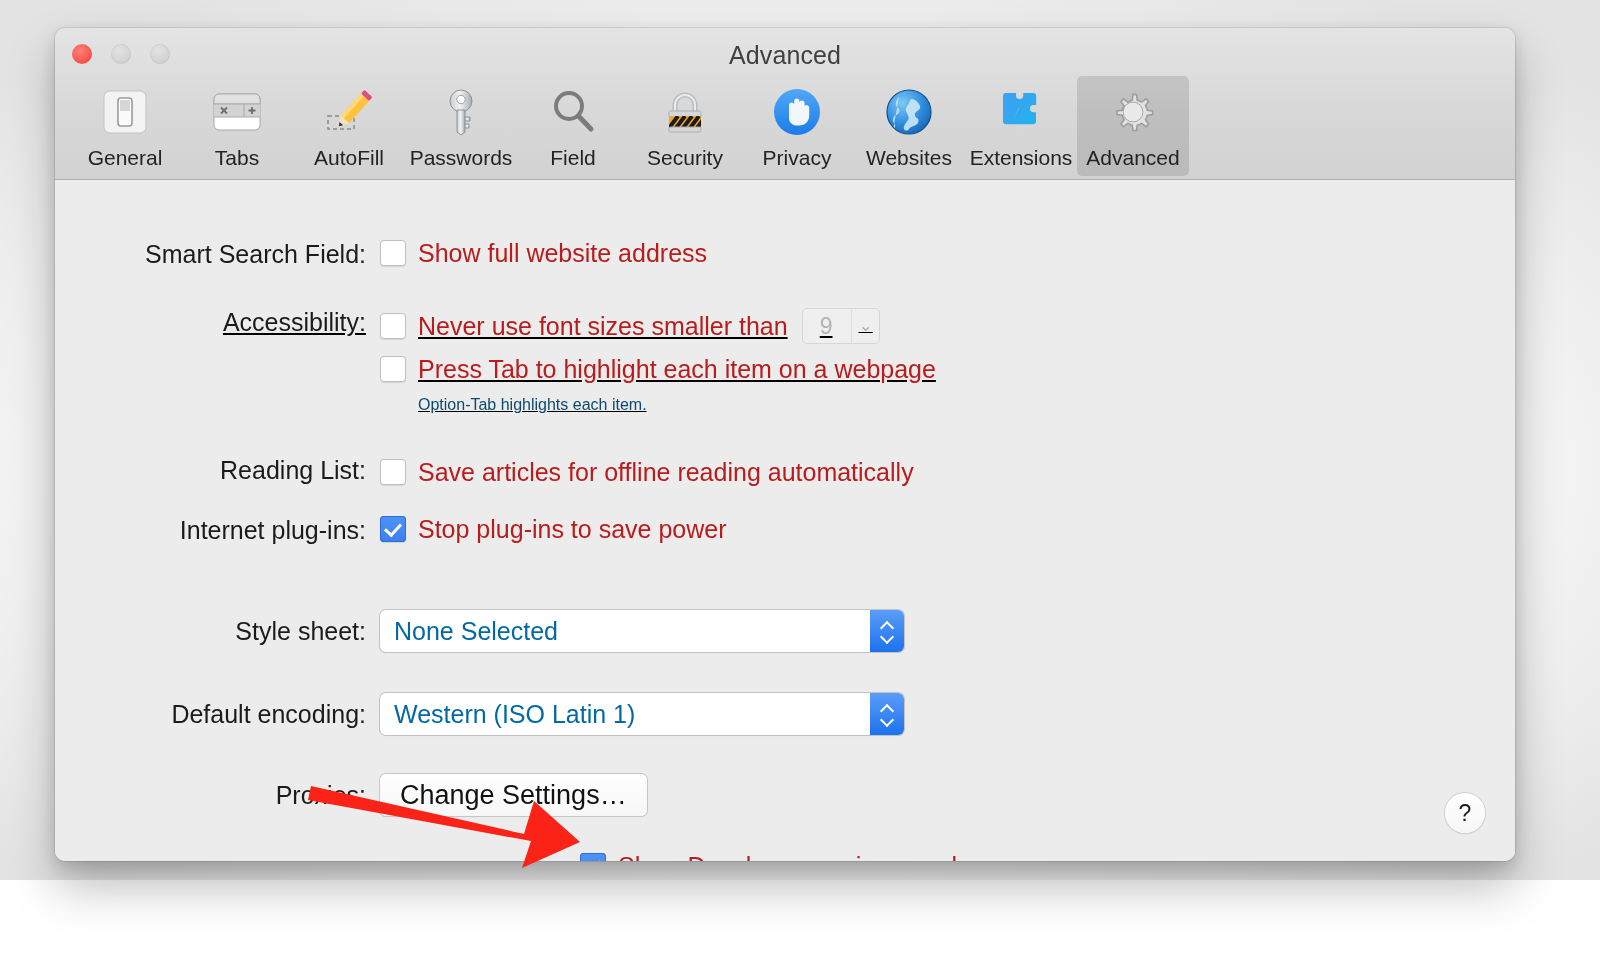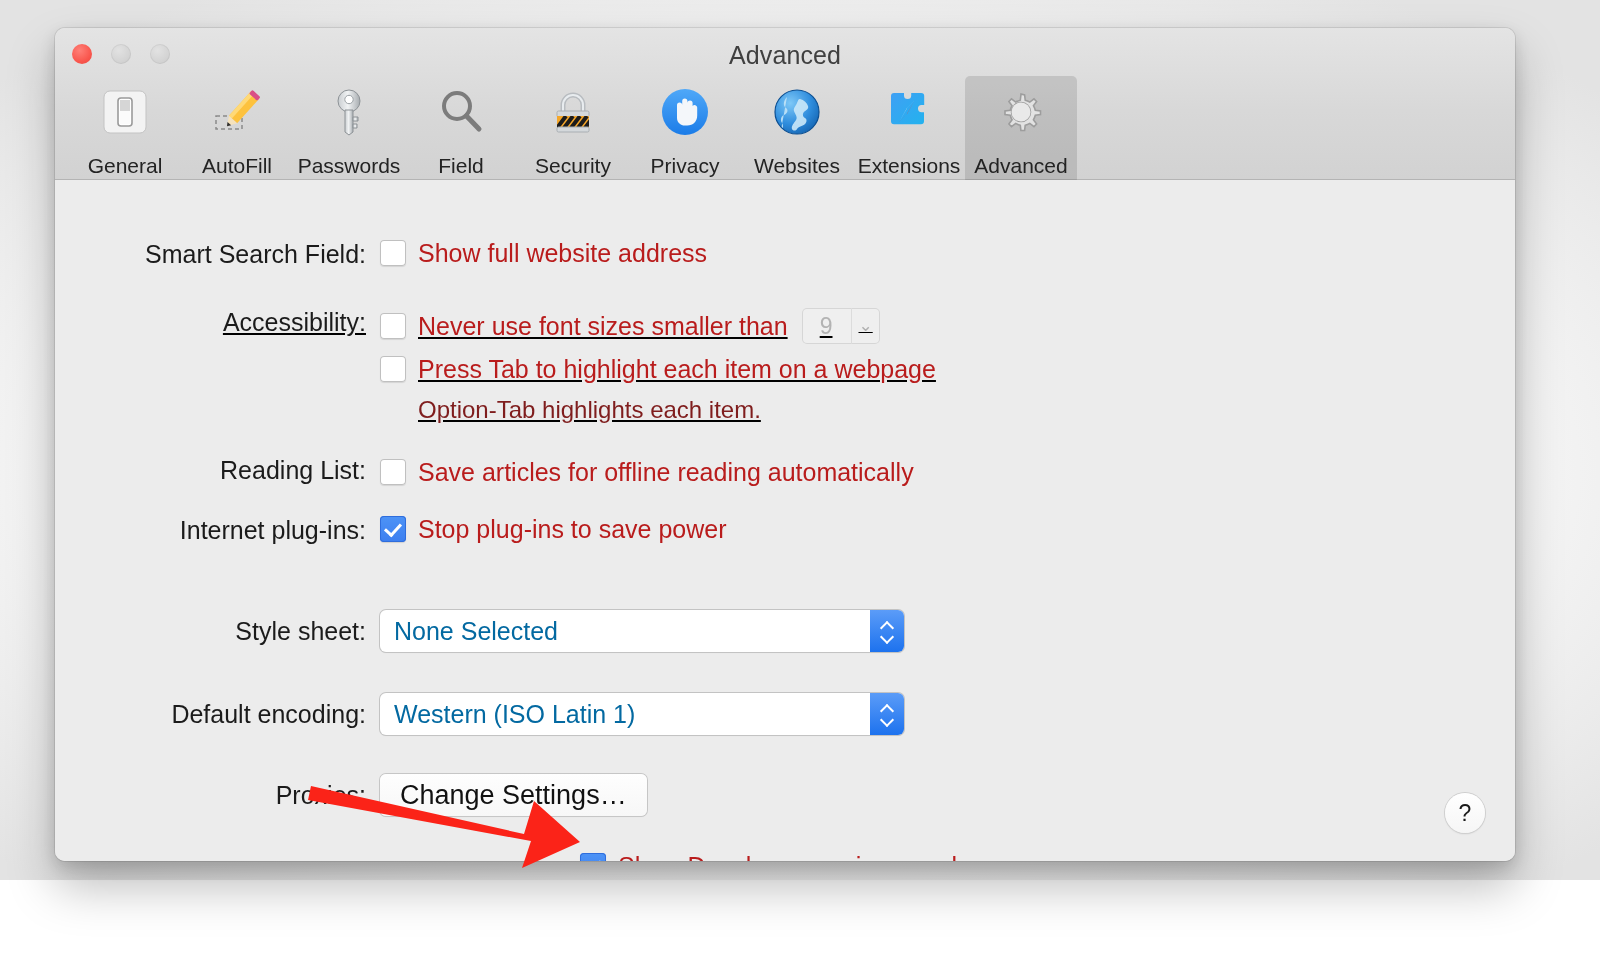--- a/index.html
+++ b/index.html
@@ -47,21 +47,20 @@
   #toolbar {
     position: absolute; left: 14px; top: 48px; right: 14px;
     display: flex; align-items: flex-end;
   }
   .titem {
     width: 112px;
     padding: 6px 0 6px;
     display: flex; flex-direction: column; align-items: center;
     border-radius: 5px;
     cursor: default;
-    gap: 8px;
   }
   .titem.active { background: rgba(0,0,0,0.115); }
   .ticon { height: 60px; width: 60px; display: flex; align-items: center; justify-content: center; }
   .tlabel { margin-top: 4px; font-size: 21px; color: #232323; white-space: nowrap; }
 
   
   #content { position: absolute; left: 0; right: 0; top: 152px; bottom: 0; background: #ececec; }
 
   .row { position: absolute; display: flex; align-items: flex-start; }
   .lbl { font-size: 25px; color: #1b1b1b; text-align: right; }
@@ -75,21 +74,21 @@
   }
   .cb.on { background: linear-gradient(to bottom,#4d93f6,#3d7ff0); box-shadow: inset 0 0 0 1px #2f6ddc, 0 1px 1px rgba(0,0,0,0.12); }
   .cb.on::after {
     content: ""; position: absolute; left: 8px; top: 4px;
     width: 7px; height: 13px;
     border: solid #fff; border-width: 0 3px 3px 0;
     transform: rotate(42deg);
   }
   .cbtext { font-size: 25px; color: #b91c1c; margin-left: 12px; line-height: 26px; }
   .cbrow { display: flex; align-items: center; }
-  .hint { font-size: 24px; color: #7f1d1d; }
+  .hint { font-size: 16px; color: #0c4a6e; }
 
   
   .minipop {
     margin-left: 14px; width: 78px; height: 36px;
     display: flex; align-items: center;
     border-radius: 5px; background: #efefef;
     box-shadow: inset 0 0 0 1px #d6d6d6;
   }
   .minipop .v { flex: 1; text-align: center; font-size: 23px; color: #b3b3b3; }
   .minipop .sep { width: 1px; align-self: stretch; background: #dcdcdc; }
@@ -163,20 +162,35 @@
             <svg width="54" height="54" viewBox="0 0 54 54">
               <rect x="6" y="6" width="42" height="42" rx="6" fill="#f3f3f3" stroke="#c3c3c3"></rect>
               <rect x="20" y="13" width="14" height="28" rx="3" fill="#ffffff" stroke="#9a9a9a" stroke-width="1.6"></rect>
               <rect x="22" y="15" width="10" height="11" fill="#d6d6d6"></rect>
               <rect x="22" y="26" width="10" height="13" fill="#fbfbfb"></rect>
             </svg>
           </div>
           <div class="tlabel">General</div>
         </div>
 
+        <div class="titem">
+          <div class="ticon">
+            <svg width="54" height="54" viewBox="0 0 54 54">
+              <rect x="4" y="9" width="46" height="36" rx="5" fill="#ffffff" stroke="#a9a9a9"></rect>
+              <path d="M4 14 a5 5 0 0 1 5-5 h36 a5 5 0 0 1 5 5 v5 H4 Z" fill="#e2e2e2" stroke="#a9a9a9"></path>
+              <rect x="4" y="19" width="46" height="13" fill="#d3d3d3"></rect>
+              <line x1="4" y1="19" x2="50" y2="19" stroke="#a9a9a9"></line>
+              <line x1="4" y1="32" x2="50" y2="32" stroke="#a9a9a9"></line>
+              <line x1="34" y1="19" x2="34" y2="32" stroke="#a9a9a9"></line>
+              <path d="M11 22.5 l6 6 M17 22.5 l-6 6" stroke="#6d6d6d" stroke-width="1.8"></path>
+              <path d="M42 22 v7 M38.5 25.5 h7" stroke="#6d6d6d" stroke-width="1.8"></path>
+            </svg>
+          </div>
+          <div class="tlabel">Tabs</div>
+        </div>
 
         <div class="titem">
           <div class="ticon">
             <svg width="54" height="54" viewBox="0 0 54 54">
               <rect x="6" y="31" width="26" height="13" fill="none" stroke="#8a8a8a" stroke-width="1.5" stroke-dasharray="4 3"></rect>
               <g transform="rotate(42 30 26)">
                 <rect x="25" y="4" width="11" height="33" fill="#fdc23e"></rect>
                 <rect x="25" y="4" width="4" height="33" fill="#ffd977"></rect>
                 <rect x="25" y="2" width="11" height="5" rx="1.5" fill="#d94f86"></rect>
                 <path d="M25 37 l5.5 9 l5.5 -9 Z" fill="#f5e2bd"></path>

